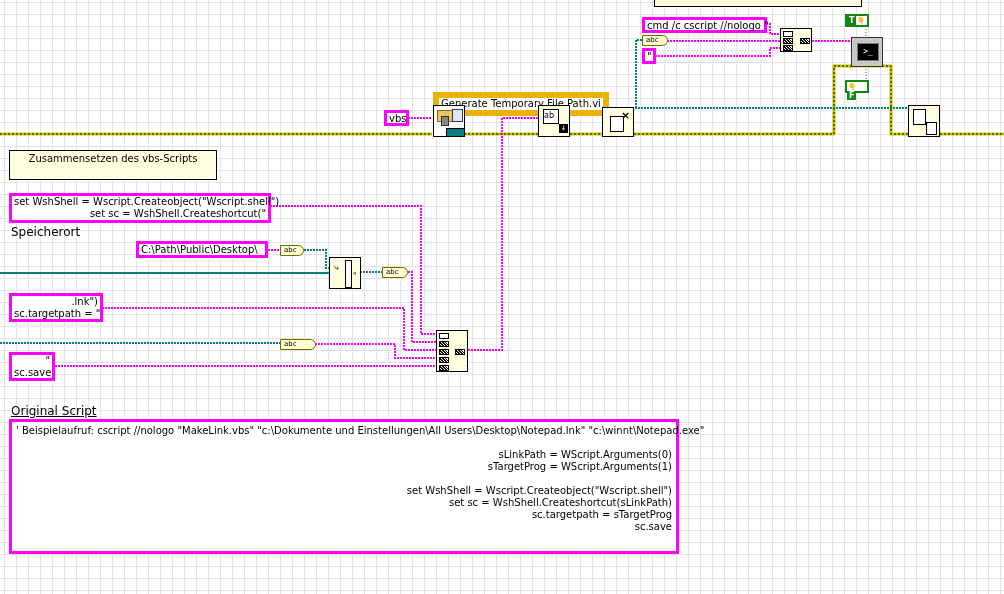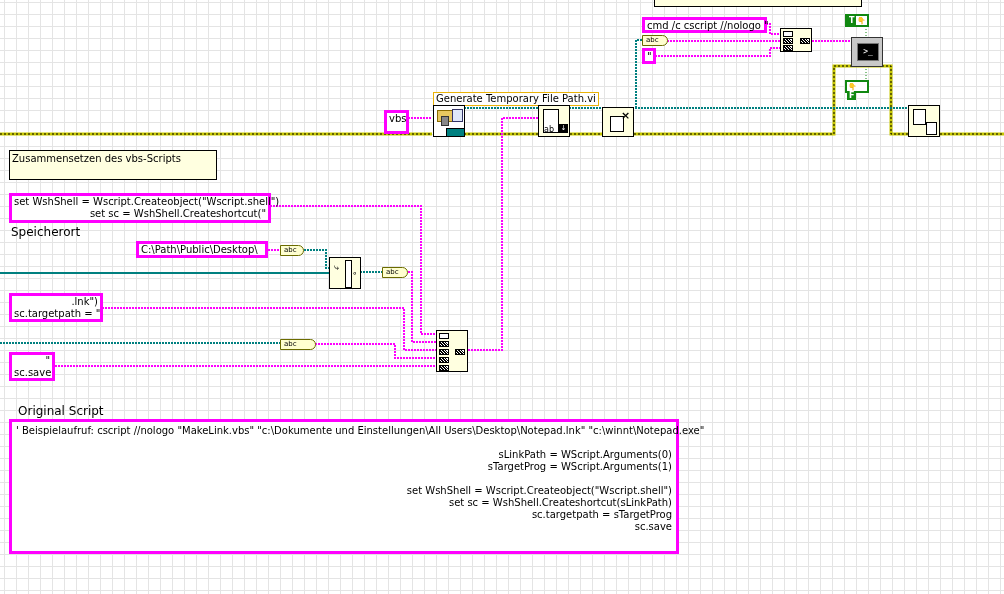--- a/index.html
+++ b/index.html
@@ -18,28 +18,28 @@
   .abs { position:absolute; }
   svg.wires { position:absolute; left:0; top:0; width:1004px; height:594px; pointer-events:none; }
   .const {
     position:absolute; background:#fff; border:3px solid #ff00ff;
     font-family:"DejaVu Sans", sans-serif; font-size:10px; line-height:12px;
     padding:0 2px; white-space:pre; box-sizing:border-box;
   }
   .const.right { text-align:right; }
   .note {
     position:absolute; background:#ffffe0; border:1px solid #000;
-    font-size:10px; line-height:12px; padding:2px 2px; box-sizing:border-box;
+    font-size:10px; line-height:12px; padding:2px 2px; box-sizing:border-box;text-align:center;
   }
   .label { position:absolute; font-size:12px; line-height:12px; white-space:nowrap; }
   .node {
     position:absolute; background:#ffffe0; border:1px solid #000; box-sizing:border-box;
   }
   .vi-title {
-    position:absolute; background:#fff; border:1px solid #eab308; font-size:10px; line-height:12px;
+    position:absolute; background:#fff; border:6px solid #eab308; font-size:10px; line-height:12px;
     padding:0 2px; white-space:nowrap;
   }
   .tag {
     position:absolute; background:#ffffd0; border:1px solid #6b6b00; border-radius:0 6px 6px 0;
     font-size:7px; line-height:9px; padding:0 3px; box-sizing:border-box; height:11px;
   }
   .bool {
     position:absolute; background:#fff; border:2px solid #118811; box-sizing:border-box;
     width:24px; height:13px; font-size:8px; font-weight:bold; color:#fff;
   }
@@ -125,32 +125,32 @@
 <div class="abs" style="left:851px; top:37px; width:32px; height:30px; background:#c8c8c8; border:1px solid #333; box-sizing:border-box;">
   <div style="position:absolute; left:5px; top:5px; width:20px; height:16px; background:#000; border:1px solid #777; color:#fff; font-family:'DejaVu Sans Mono', monospace; font-size:8px; line-height:16px; text-align:center;">
     <span>&gt;_</span>
   </div>
 </div>
 
 <div class="bool" style="left:845px; top:80px;">
   <span class="r" style="padding:0 2px 0 1px;">👇</span><span class="b">F</span>
 </div>
 
-<div class="const" style="left:384px; top:110px; width:25px; height:24px;">vbs</div>
+<div class="const" style="left:384px; top:110px; width:25px; height:16px;">vbs</div>
 
 <div class="vi-title" style="left:433px; top:92px;">Generate Temporary File Path.vi</div>
 <div class="abs" style="left:433px; top:105px; width:32px; height:32px; background:#fff; border:1px solid #000; box-sizing:border-box;">
   <div style="position:absolute; left:3px; top:4px; width:14px; height:10px; background:#e8c860; border:1px solid #8a6a00;"></div>
   <div style="position:absolute; left:7px; top:10px; width:6px; height:8px; background:#888; border:1px solid #333;"></div>
   <div style="position:absolute; left:18px; top:3px; width:9px; height:11px; background:#dfe8f8; border:1px solid #336;"></div>
   <div style="position:absolute; left:12px; top:22px; width:17px; height:7px; background:#008080; border:1px solid #000;"></div>
 </div>
 
 <div class="node" style="left:538px; top:105px; width:32px; height:32px;">
-  <div style="position:absolute; left:4px; top:3px; width:16px; height:24px; background:#fff; border:1px solid #000; font-size:8px; line-height:8px; padding-top:16px; box-sizing:border-box;">ab</div>
+  <div style="position:absolute; left:4px; top:3px; width:16px; height:15px; background:#fff; border:1px solid #000; font-size:8px; line-height:8px; padding-top:2px; box-sizing:border-box;">ab</div>
   <div style="position:absolute; left:20px; top:18px; width:9px; height:9px; background:#000; color:#fff; font-size:7px; line-height:9px; text-align:center;">↓</div>
 </div>
 
 <div class="node" style="left:602px; top:107px; width:32px; height:30px;">
   <div style="position:absolute; left:7px; top:8px; width:12px; height:14px; background:#fff; border:1px solid #000;"></div>
   <div style="position:absolute; left:18px; top:1px; font-size:11px; font-weight:bold;">×</div>
 </div>
 
 <div class="node" style="left:908px; top:105px; width:32px; height:32px;">
   <div style="position:absolute; left:4px; top:3px; width:11px; height:14px; background:#fff; border:1px solid #000;"></div>
@@ -192,15 +192,15 @@
 
 <div class="node" style="left:436px; top:330px; width:32px; height:42px;">
   <div class="concat-in" style="top:2px;"></div>
   <div class="concat-in dot" style="top:10px;"></div>
   <div class="concat-in dot" style="top:18px;"></div>
   <div class="concat-in dot" style="top:26px;"></div>
   <div class="concat-in dot" style="top:34px;"></div>
   <div class="concat-in dot" style="left:18px; top:18px;"></div>
 </div>
 
-<div class="label" style="left:18px; top:405px;">Original Script</div>
+<div class="label" style="left:11px; top:405px;text-decoration:underline;">Original Script</div>
 
 <div class="const right" style="left:9px; top:419px; width:670px; height:135px; padding:3px 4px 0 4px; line-height:12px;"><div style="text-align: left; white-space: pre;">' Beispielaufruf: cscript //nologo "MakeLink.vbs" "c:\Dokumente und Einstellungen\All Users\Desktop\Notepad.lnk" "c:\winnt\Notepad.exe"</div><div style="text-align: right; white-space: pre;">&nbsp;</div><div style="text-align: right; white-space: pre;">sLinkPath = WScript.Arguments(0)</div><div style="text-align: right; white-space: pre;">sTargetProg = WScript.Arguments(1)</div><div style="text-align: right; white-space: pre;">&nbsp;</div><div style="text-align: right; white-space: pre;">set WshShell = Wscript.Createobject("Wscript.shell")</div><div style="text-align: right; white-space: pre;">set sc = WshShell.Createshortcut(sLinkPath)</div><div style="text-align: right; white-space: pre;">sc.targetpath = sTargetProg</div><div style="text-align: right; white-space: pre;">sc.save</div></div>
 
 </body></html>

